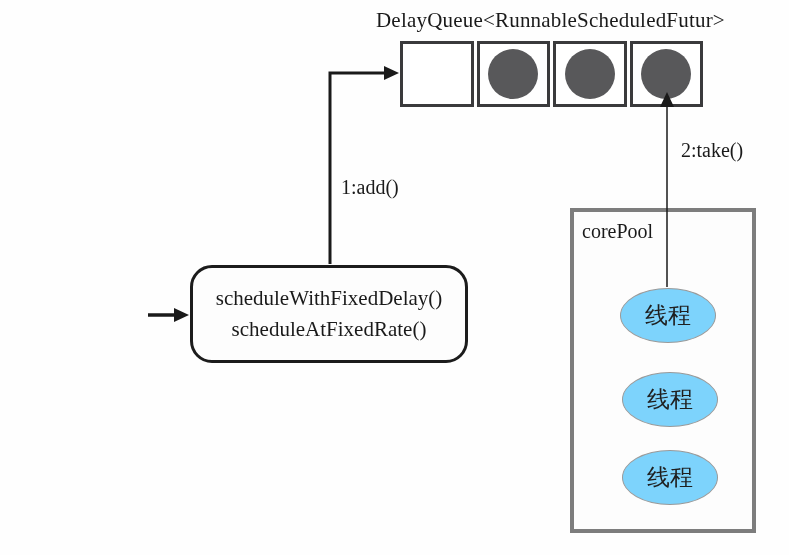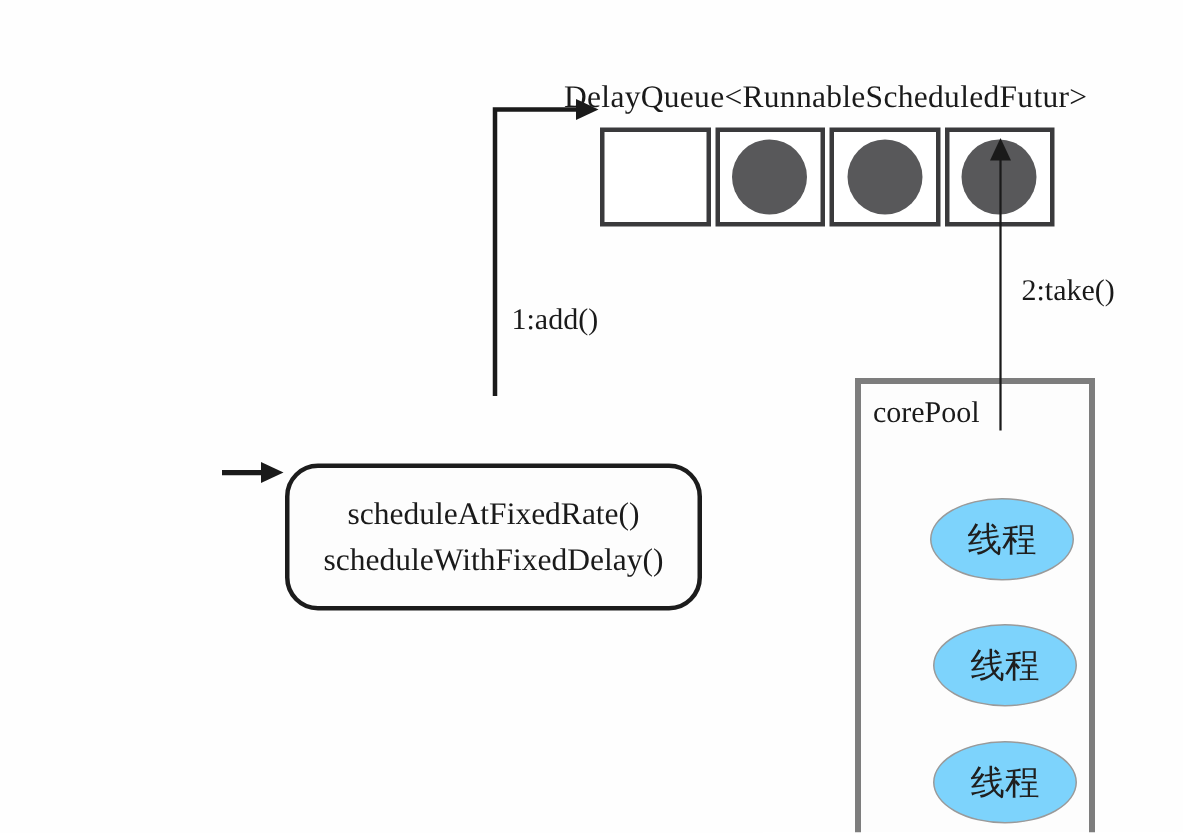--- a/index.html
+++ b/index.html
@@ -6,21 +6,21 @@
   html, body { background: #ffffff; }
   .canvas {
     position: relative;
     width: 789px;
     height: 555px;
     background: #fefefe;
     font-family: "Liberation Serif", "DejaVu Serif", serif;
     color: #1a1a1a;
     overflow: hidden;
   }
-  .abs { position: absolute; margin-top: 44px; }
+  .abs { position: absolute; }
 
   
   .queue-title {
     left: 376px; top: 8px;
     font-size: 21px;
     letter-spacing: 0.2px;
     white-space: nowrap;
   }
 
   
@@ -42,21 +42,21 @@
     width: 50px; height: 50px;
     border-radius: 50%;
     background: var(--circle, #58585a);
   }
 
   
   .edge-label {
     font-size: 20px;
     white-space: nowrap;
   }
-  .label-add { left: 341px; top: 158px; }
+  .label-add { left: 341px; top: 176px; }
   .label-take { left: 681px; top: 139px; font-family: Liberation Serif, serif; }
 
   
   .sched-box {
     left: 190px; top: 265px;
     width: 278px; height: 98px;
     border: 3px solid #1c1c1c;
     border-radius: 22px;
     background: #fdfdfd;
     display: flex;
@@ -77,21 +77,21 @@
     background: #fdfdfd;
     display: flex;
     align-items: center;
     justify-content: center;
     font-size: 23px;
   }
 
   
   .pool-box {
     left: 570px; top: 208px;
-    width: 160px; height: 325px;
+    width: 186px; height: 325px;
     border: 4px solid var(--pool-border, #7d7d7d);
     background: #fdfdfd;
     padding-left: 28px;
   }
   .pool-label {
     position: absolute;
     left: 8px; top: 8px;
     font-size: 20px;
   }
   .thread-ellipse {
@@ -144,22 +144,22 @@
     <span>线程</span>
   </div>
   <div class="abs thread-ellipse thread-2">
     <span>线程</span>
   </div>
   <div class="abs thread-ellipse thread-3">
     <span>线程</span>
   </div>
 
   <div class="abs sched-box">
+    <span>scheduleWithFixedDelay()</span>
     <span>scheduleAtFixedRate()</span>
-    <span>scheduleWithFixedDelay()</span>
   </div>
 
 
   <div class="abs edge-label label-add">1:add()</div>
   <div class="abs edge-label label-take">2:take()</div>
 
   <svg class="overlay" viewBox="0 0 789 555" xmlns="http://www.w3.org/2000/svg">
 
     <g>
       <line x1="148" y1="315" x2="178" y2="315" stroke="#1a1a1a" stroke-width="3.5"></line>

